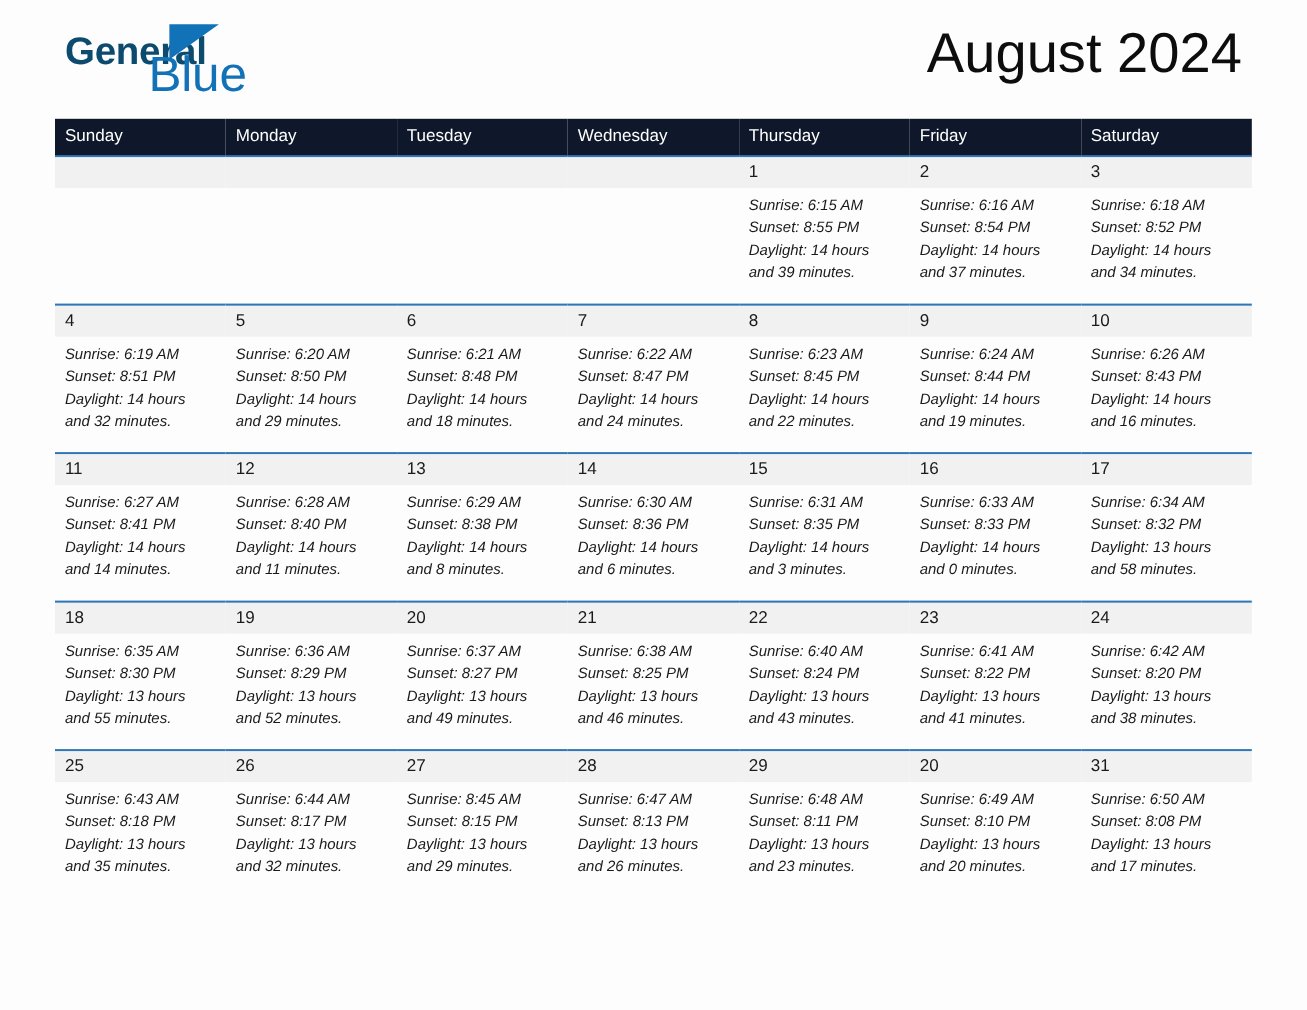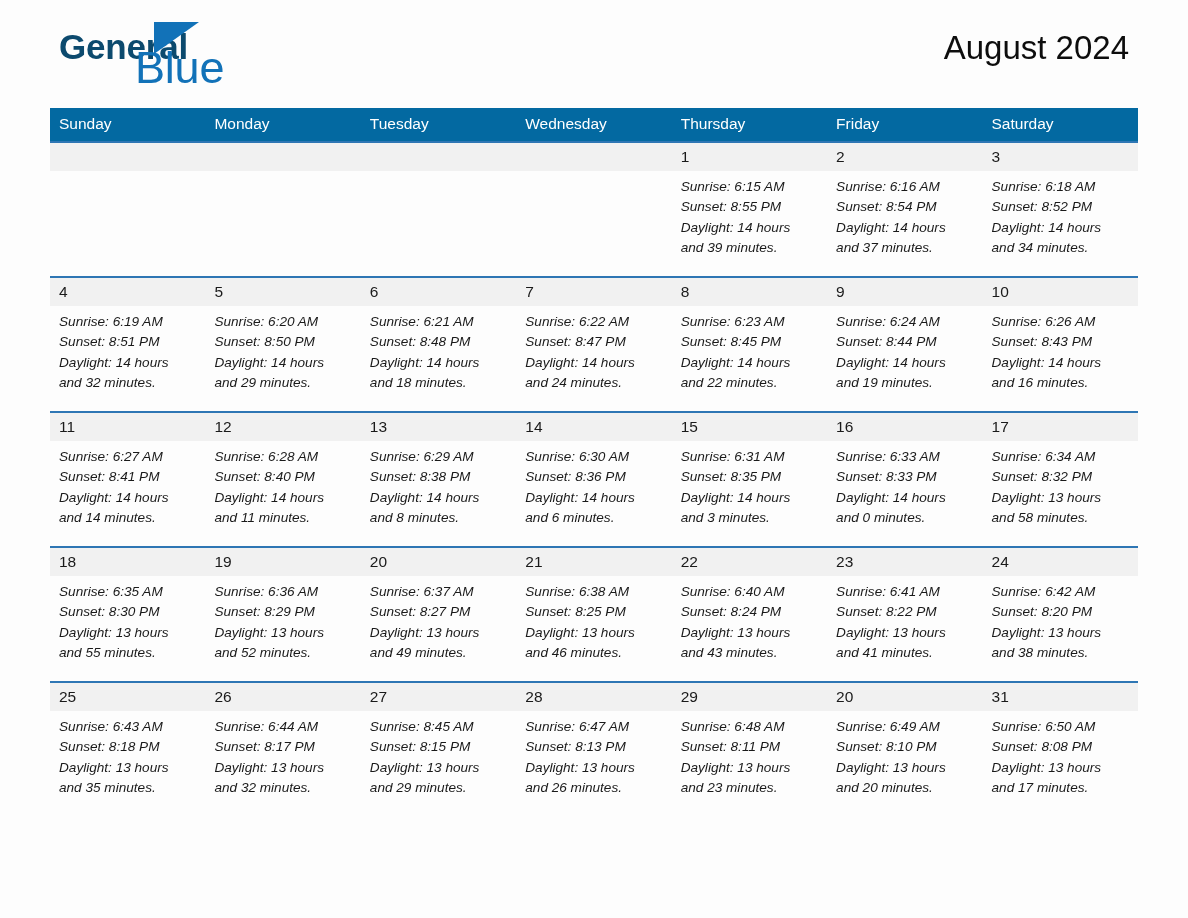--- a/index.html
+++ b/index.html
@@ -68,21 +68,21 @@
     white-space: nowrap;
   }
 
   .titles {
     position: absolute;
     right: 9px;
     top: 0;
     text-align: right;
   }
   .month-title {
-    font-size: 33px;
+    font-size: 51px;
     line-height: 52px;
     font-weight: 400;
     color: #0d0d0d;
     margin-top: 22px;
     white-space: nowrap;
   }
   .location-title {
     font-size: 25px;
     line-height: 32px;
     font-weight: 400;
@@ -93,21 +93,21 @@
 
   
   .calendar {
     position: relative;
     width: 1088px;
     border-collapse: collapse;
     table-layout: fixed;
   }
 
   .weekday-row {
-    background: #0369a1;
+    background: #0f172a;
   }
   .weekday-cell {
     color: #ffffff;
     font-size: 15.5px;
     font-weight: 400;
     text-align: left;
     padding: 7px 0 8px 9px;
     height: 16px;
     white-space: nowrap;
   }

